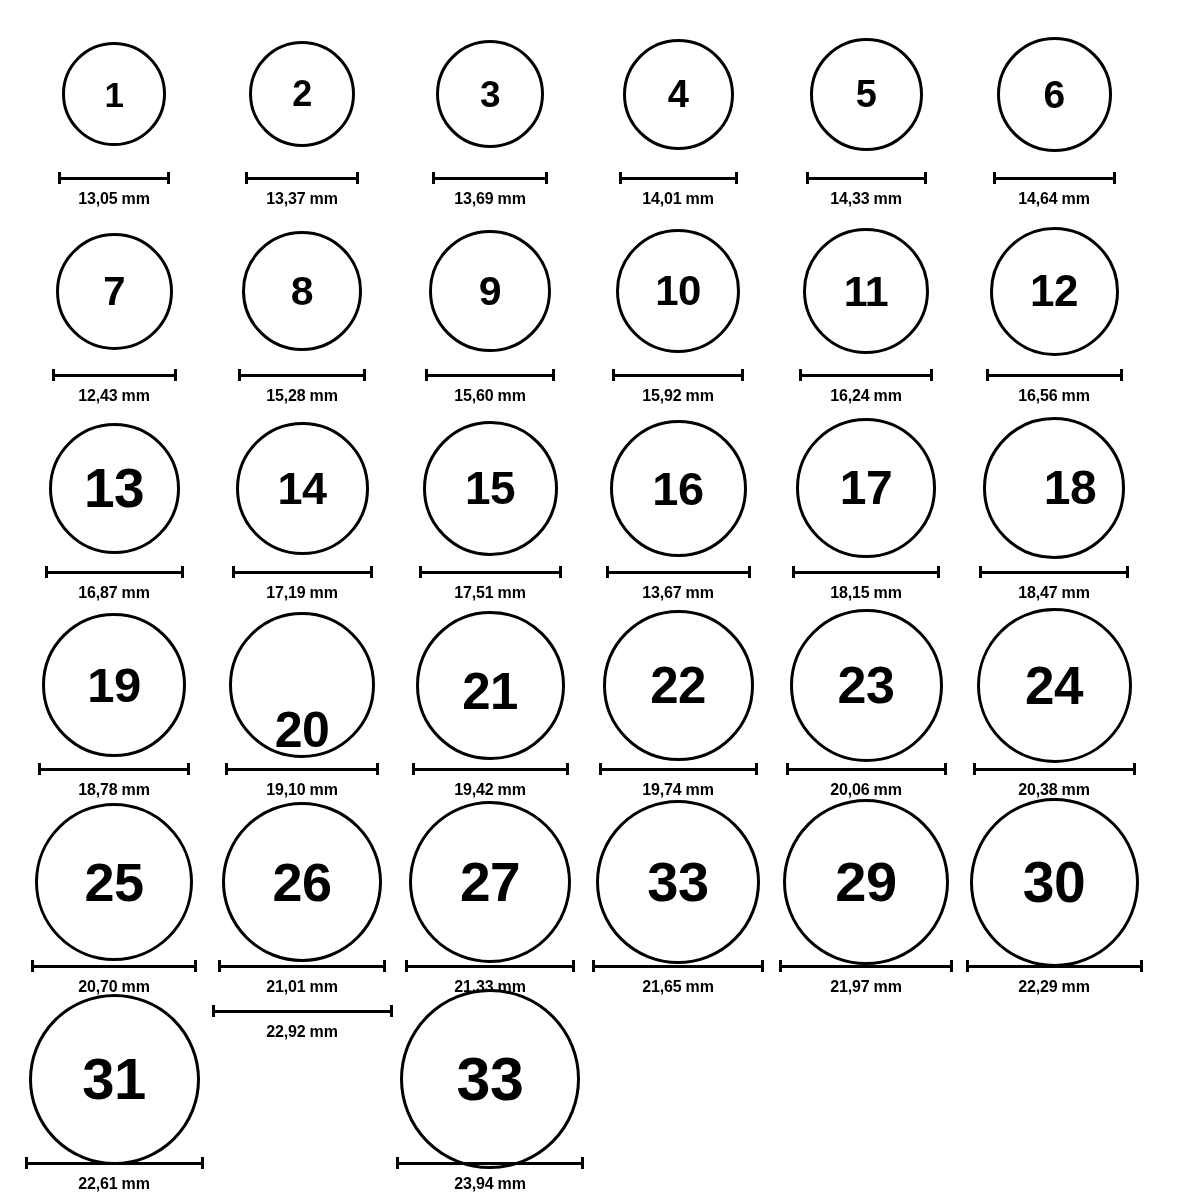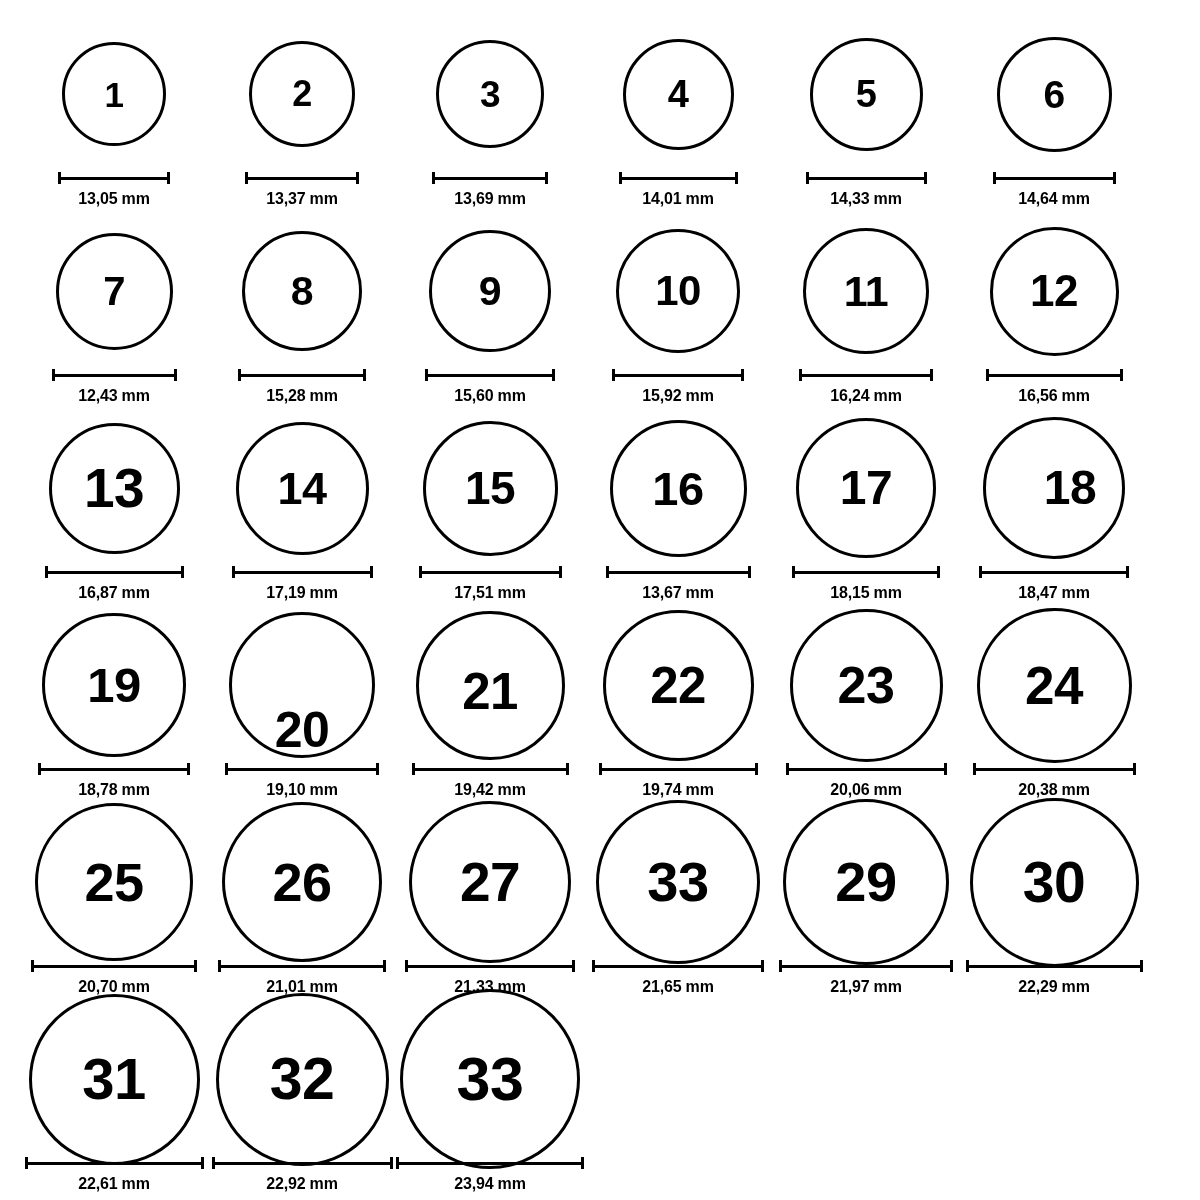--- a/index.html
+++ b/index.html
@@ -501,25 +501,20 @@
           </div>
         </div>
         <div class="measure-bar" style="width: 179px;">
           <div class="bar-line"></div>
           <div class="cap left"></div>
           <div class="cap right"></div>
         </div>
         <div class="size-label">22,61 mm</div>
       </div>
       <div class="size-cell">
-        <div class="circle-wrap">
-          <div class="ring-circle" style="width: 173px; height: 173px;">
-            <span class="ring-number" style="font-size: 59px;">32</span>
-          </div>
-        </div>
         <div class="measure-bar" style="width: 181px;">
           <div class="bar-line"></div>
           <div class="cap left"></div>
           <div class="cap right"></div>
         </div>
         <div class="size-label">22,92 mm</div>
       </div>
       <div class="size-cell">
         <div class="circle-wrap">
           <div class="ring-circle" style="width: 180px; height: 180px;">

